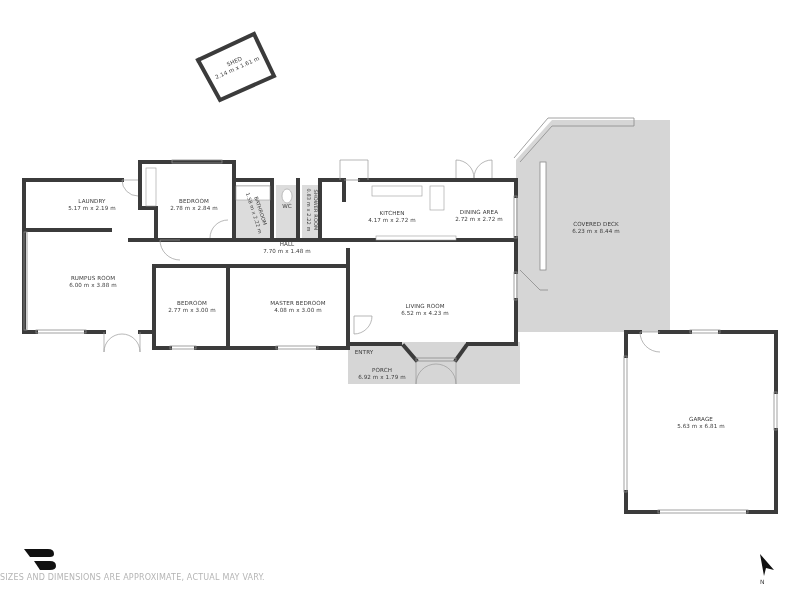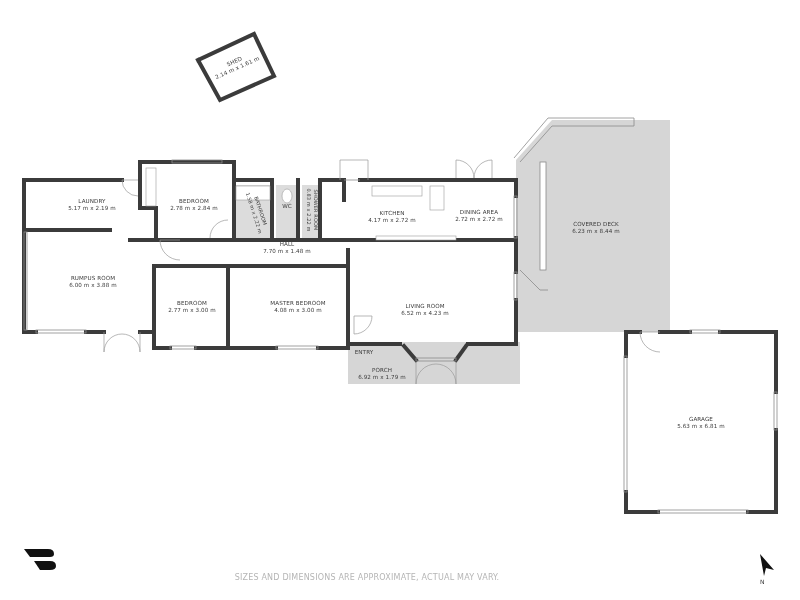--- a/index.html
+++ b/index.html
@@ -2,21 +2,21 @@
 <html><head>
 <meta charset="utf-8">
 <style>
   html,body{margin:0;padding:0;background:#ffffff;}
   body{width:800px;height:600px;position:relative;overflow:hidden;font-family:"DejaVu Sans","Liberation Sans",sans-serif;}
   svg#plan{position:absolute;left:0;top:0;}
   .lbl{position:absolute;font-size:5.6px;color:#3a3a3a;text-align:center;line-height:7px;white-space:nowrap;transform:translate(-50%,-50%);letter-spacing:0.1px;}
   .lbl .dim{display:block;}
   .rot{transform:translate(-50%,-50%) rotate(72deg);}
   .rot2{transform:translate(-50%,-50%) rotate(90deg);}
-  .disclaimer{position:absolute;left:0;width:734px;top:573px;text-align:center;font-size:8px;color:#b5b5b5;letter-spacing:0.2px;}
+  .disclaimer{position:absolute;left:0;width:734px;top:573px;font-size:8px;color:#b5b5b5;letter-spacing:0.2px;}
   .logo{position:absolute;left:22px;top:545px;width:36px;height:28px;}
   .compass{position:absolute;left:756px;top:552px;width:24px;height:34px;}
   .compass .n{position:absolute;left:4px;top:26px;font-size:6px;color:#333;}
 </style>
 </head>
 <body>
 
 <svg id="plan" width="800" height="600" viewBox="0 0 800 600" xmlns="http://www.w3.org/2000/svg">
 
   <g>

